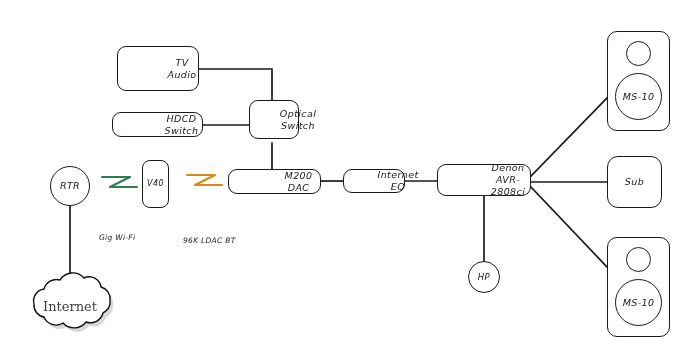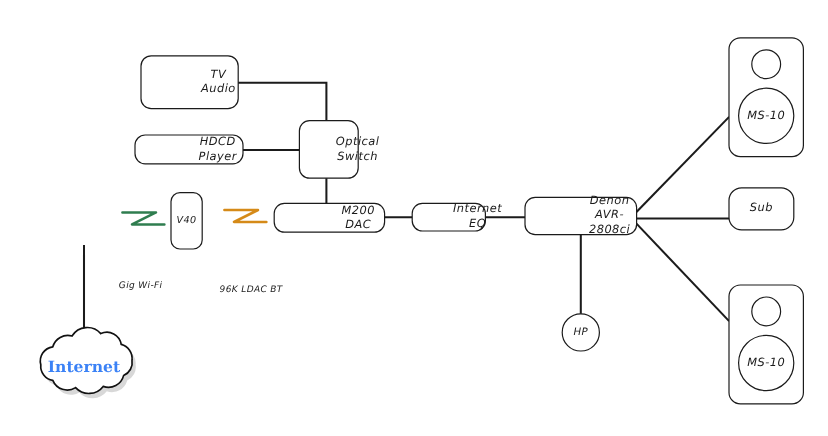--- a/index.html
+++ b/index.html
@@ -81,24 +81,23 @@
   }
   .cloud-text {
     position: absolute;
     left: 0; top: 0;
     width: 100%; height: 100%;
     display: flex;
     align-items: center;
     justify-content: center;
     font-family: "DejaVu Serif", serif;
     font-size: 13px;
-    color: #3b82f6;
+    color: #404040;
     padding-top: 3px;
     box-sizing: border-box;
-    font-weight: bold;
   }
   .wire-label {
     position: absolute;
     font-family: "DejaVu Sans", sans-serif;
     font-size: 7.5px;
     font-style: italic;
     letter-spacing: 0.3px;
     color: #1b1b1b;
     white-space: nowrap;
     z-index: 4;
@@ -148,40 +147,43 @@
   </svg>
 
   <div class="wire-label" style="left:99px; top:209px;">Gig Wi-Fi</div>
   <div class="wire-label" style="left:183px; top:212px;text-align:center;">96K LDAC BT</div>
 
   <div class="node rrect" style="left:117px; top:46px; width:82px; height:45px;">
     <span class="label">TV Audio</span>
   </div>
 
   <div class="node rrect" style="left:112px; top:112px; width:91px; height:25px;">
-    <span class="label">HDCD Player</span>
-  </div>
-
-  <div class="node rrect" style="left:249px; top:100px; width:46px; height:49px;">
+    <span class="label">HDCD Switch</span>
+  </div>
+
+  <div class="node rrect" style="left:249px; top:100px; width:46px; height:39px;">
     <span class="label">Optical
 Switch</span>
   </div>
 
   <div class="node rrect" style="left:228px; top:169px; width:93px; height:25px;">
     <span class="label">M200 DAC</span>
   </div>
 
   <div class="node rrect" style="left:343px; top:169px; width:62px; height:24px;">
     <span class="label">Internet EQ</span>
   </div>
 
   <div class="node rrect" style="left:437px; top:164px; width:94px; height:32px;">
     <span class="label">Denon AVR-2808ci</span>
   </div>
 
+  <div class="node circ" style="left:50px; top:166px; width:40px; height:40px;">
+    <span class="label">RTR</span>
+  </div>
 
   <div class="node" style="left:142px; top:160px; width:27px; height:48px; border-radius:8px;">
     <span class="label" style="font-size:8px;font-style:italic;">V40</span>
   </div>
 
   <div class="node circ" style="left:468px; top:261px; width:32px; height:32px;">
     <span class="label" style="font-size:8.5px;">HP</span>
   </div>
 
   <div class="cloud-wrap" style="left:14px; top:271px; width:112px; height:67px;">
@@ -200,21 +202,21 @@
     <div class="cloud-text">Internet</div>
   </div>
 
   <div class="node speaker" style="left:607px; top:31px; width:63px; height:100px;">
     <div class="tweeter"></div>
     <div class="woofer">
       <span class="label">MS-10</span>
     </div>
   </div>
 
-  <div class="node" style="left:607px; top:156px; width:55px; height:36px; border-radius:11px;">
+  <div class="node" style="left:607px; top:156px; width:55px; height:52px; border-radius:11px;">
     <span class="label">Sub</span>
   </div>
 
   <div class="node speaker" style="left:607px; top:237px; width:63px; height:100px;">
     <div class="tweeter"></div>
     <div class="woofer">
       <span class="label">MS-10</span>
     </div>
   </div>
 

